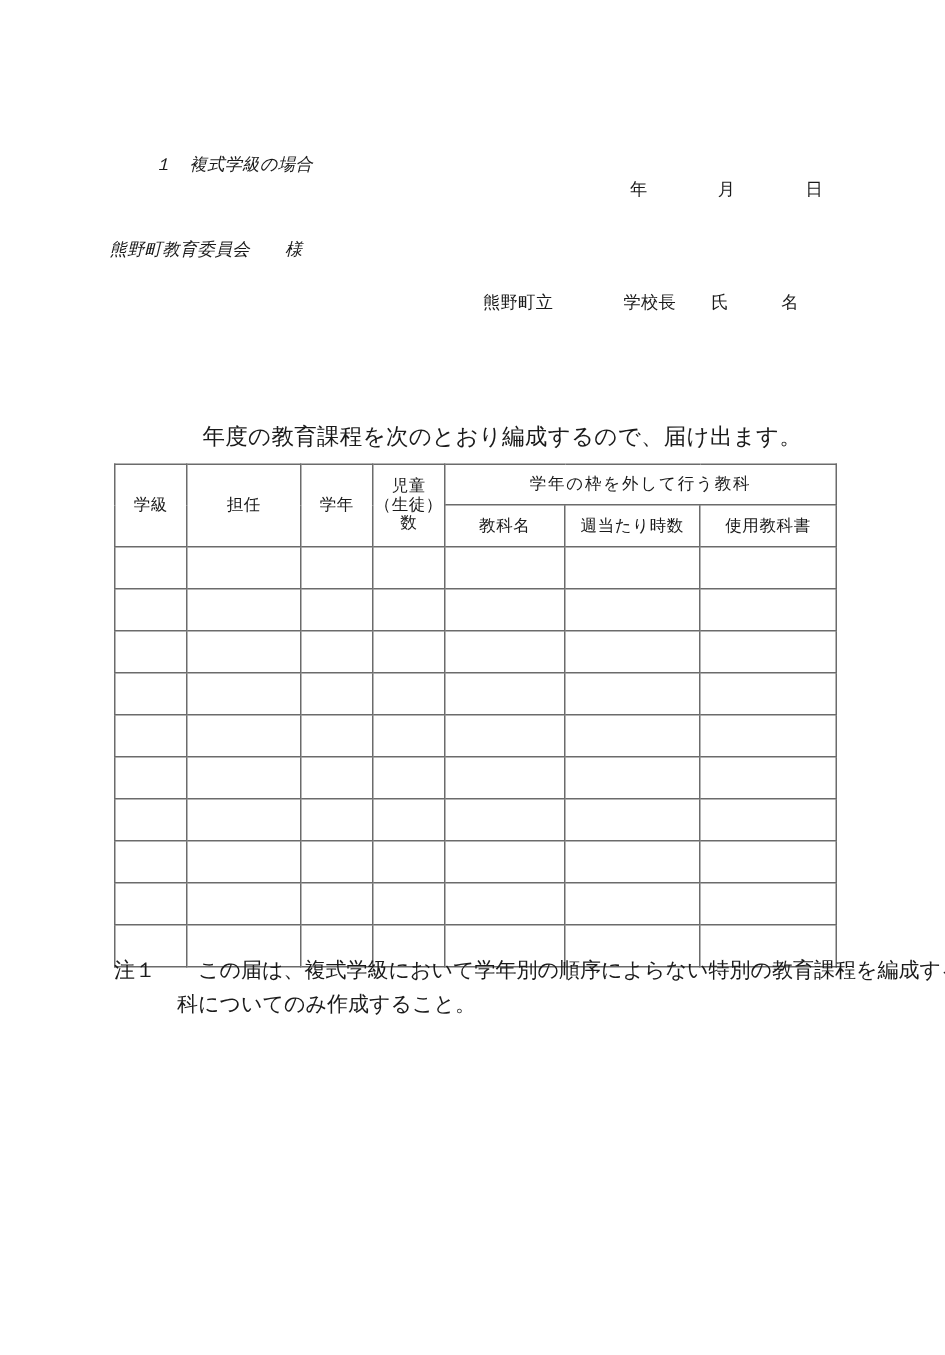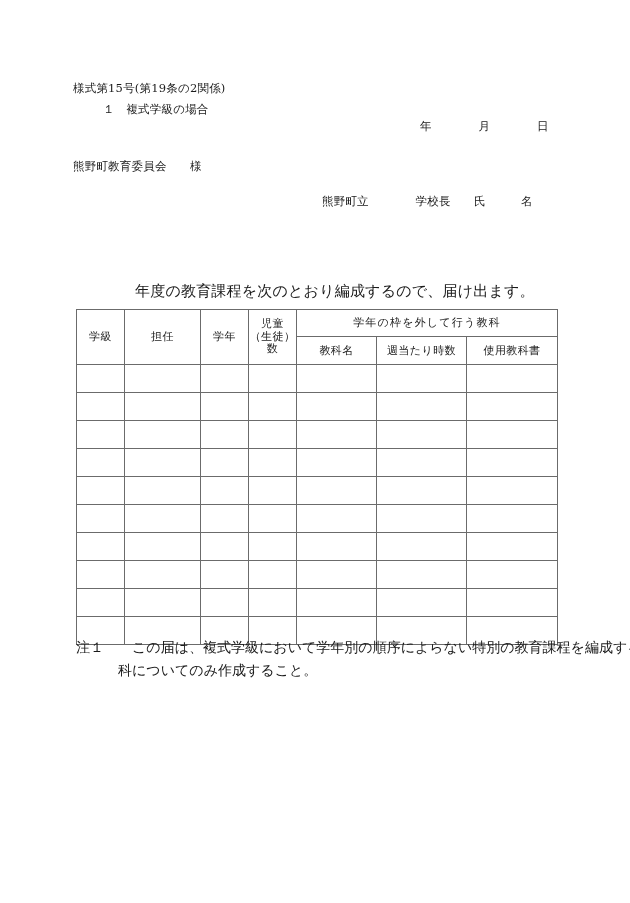--- a/index.html
+++ b/index.html
@@ -24,23 +24,23 @@
   
   .t {
     position: absolute;
     white-space: pre;
     font-size: 11.5px;
     line-height: 1.45;
     letter-spacing: 0.2px;
   }
 
   .form-no      { left: 73px;  top: 80px; }
-  .case-line    { left: 103px; top: 101px; }
+  .case-line    { left: 103px; top: 101px; font-style: italic; }
   .date-line    { left: 420px; top: 118px; letter-spacing: 0.2px; }
-  .addressee    { left: 73px;  top: 158px; }
+  .addressee    { left: 73px;  top: 158px; font-style: italic; }
   .submitter    { left: 322px; top: 193px; }
 
   .doc-title {
     position: absolute;
     left: 0;
     top: 243px;
     width: 630px;
     text-align: center;
     font-size: 12px;
     letter-spacing: 1.1px;
@@ -122,21 +122,20 @@
     font-size: 11.5px;
     line-height: 1.62;
     white-space: pre;
   }
 </style>
 </head>
 <body>
 
 <div class="page">
 
-  <div class="t form-no">様式第15号(第19条の2関係)</div>
 
   <div class="t case-line">１　複式学級の場合</div>
 
   <div class="t date-line">年　　　　月　　　　日</div>
 
   <div class="t addressee">熊野町教育委員会　　様</div>
 
   <div class="t submitter">熊野町立　　　　学校長　　氏　　　名</div>
 
 

